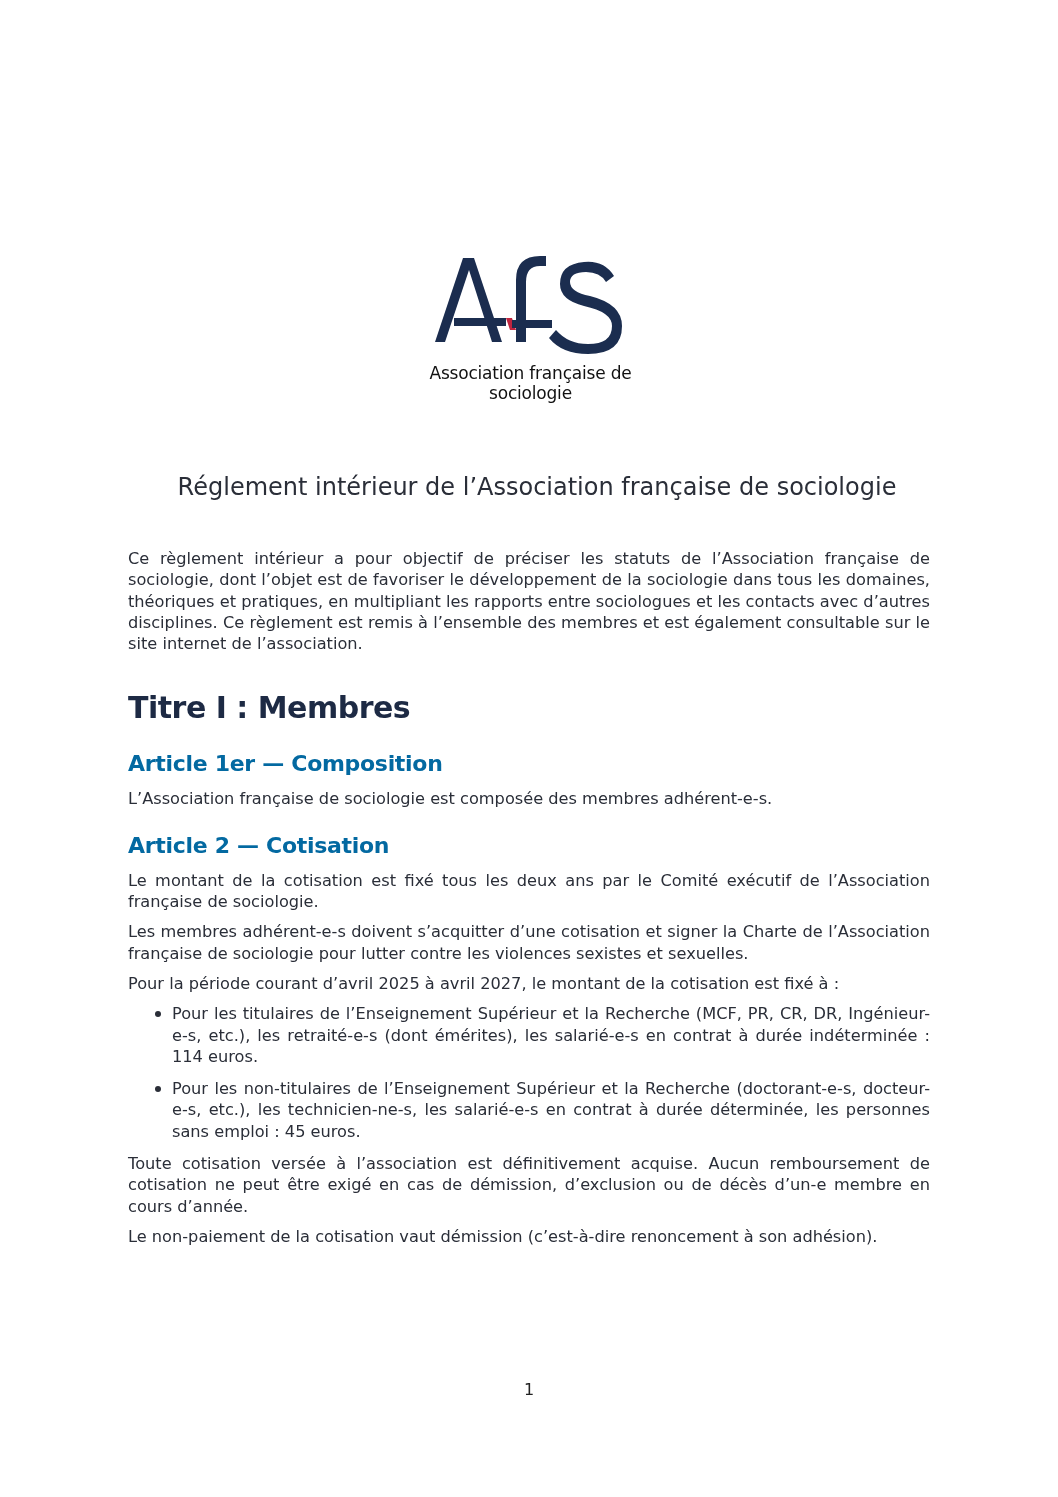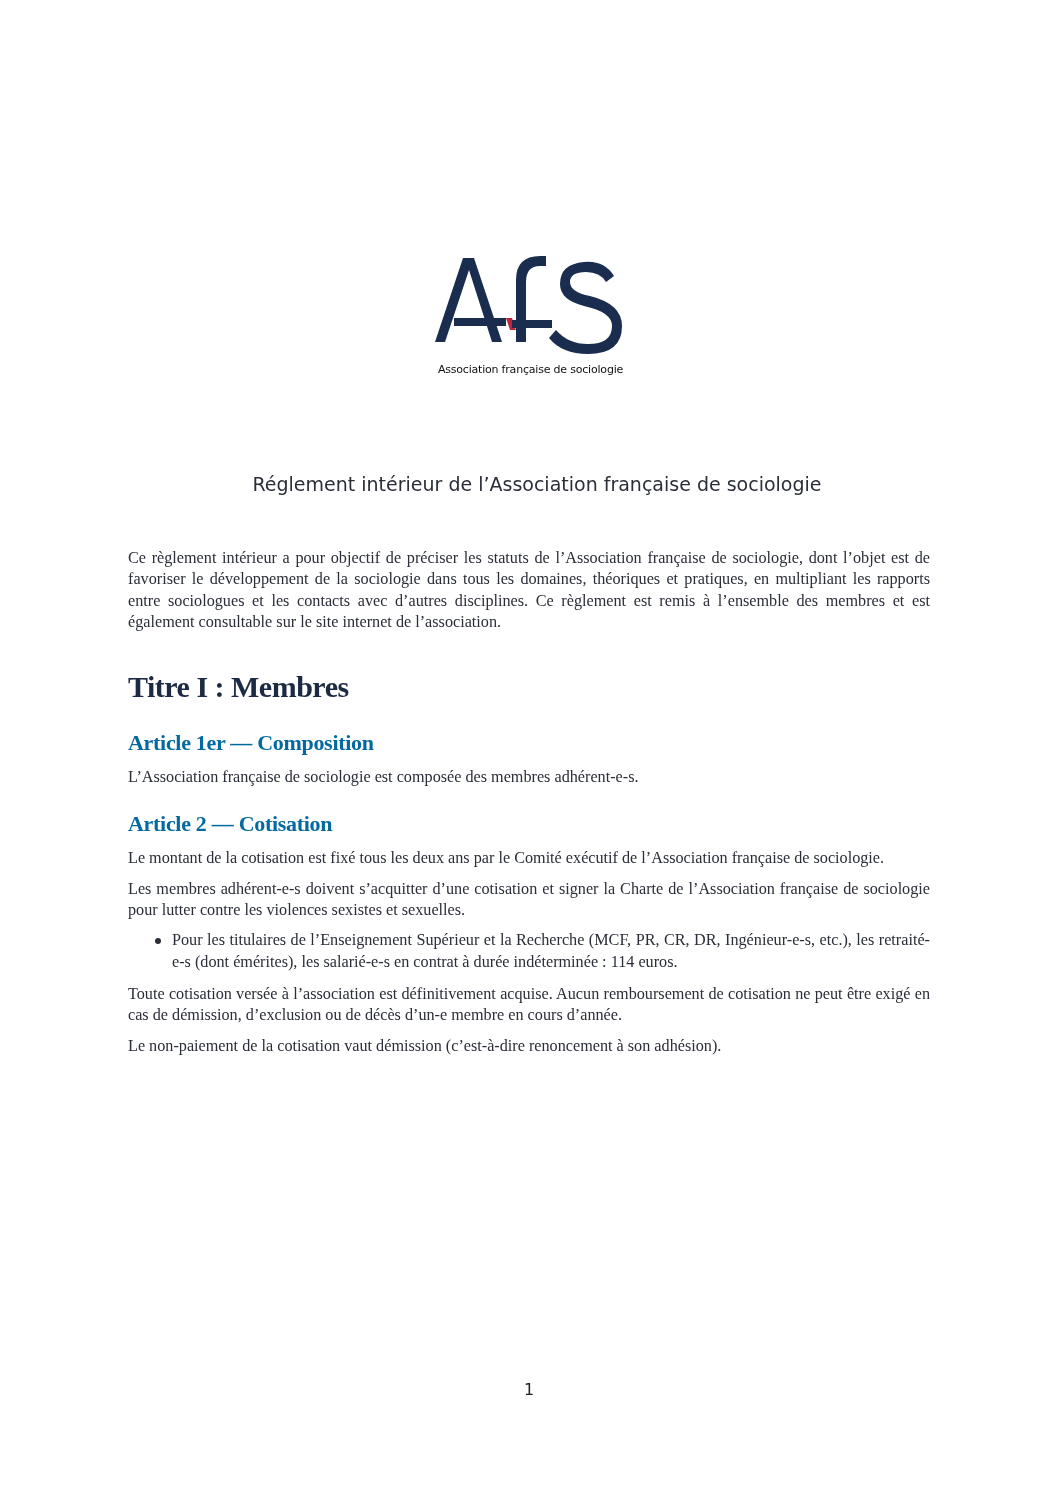--- a/index.html
+++ b/index.html
@@ -4,29 +4,29 @@
 <style>
   html, body { margin: 0; padding: 0; background: #ffffff; }
   body {
     width: 1058px; height: 1497px; position: relative; overflow: hidden;
     font-family: "DejaVu Sans", sans-serif; color: #1f2330;
   }
   .logo { position: absolute; left: 428px; top: 250px; width: 205px; height: 135px; }
   .logo svg { display: block; }
   .logo-caption {
     position: absolute; left: 0; right: 0; top: 113px; text-align: center;
-    font-size: 11px; color: #111; letter-spacing: -0.2px;
+    font-size: 17px; color: #111; letter-spacing: -0.2px;
   }
   .doc-title {
     position: absolute; left: 16px; right: 0; top: 473px; text-align: center;
-    font-size: 19px; color: #2a2e38; font-weight: normal; margin: 0;
+    font-size: 24px; color: #2a2e38; font-weight: normal; margin: 0;
   }
   .content {
     position: absolute; left: 128px; width: 802px; top: 548px;
-    font-size: 16.2px; line-height: 21.3px; color: #2a2e38; font-family: Liberation Serif, serif;
+    font-size: 16.2px; line-height: 21.3px; color: #2a2e38;
   }
   .content p { margin: 0 0 9px 0; text-align: justify; }
   .intro { margin-bottom: 0 !important; }
   h1.titre {
     font-size: 30px; font-weight: bold; color: #1d2a44; margin: 34px 0 24px 0;
     letter-spacing: -0.5px; line-height: 40px;
   }
   h2.article {
     font-size: 22px; font-weight: bold; color: #0369a1; margin: 0 0 12px 0;
     line-height: 24px; letter-spacing: -0.3px;
@@ -73,24 +73,29 @@
 
   <div class="article-block">
     <h2 class="article">Article 1er — Composition</h2>
     <p>L’Association française de sociologie est composée des membres adhérent-e-s.</p>
   </div>
 
   <div>
     <h2 class="article">Article 2 — Cotisation</h2>
     <p>Le montant de la cotisation est fixé tous les deux ans par le Comité exécutif de l’Association française de sociologie.</p>
     <p>Les membres adhérent-e-s doivent s’acquitter d’une cotisation et signer la Charte de l’Association française de sociologie pour lutter contre les violences sexistes et sexuelles.</p>
+    <p>Pour la période courant d’avril 2025 à avril 2027, le montant de la cotisation est fixé à :</p>
     <ul class="fees">
       <li>
         <span class="bullet"></span>
         <span>Pour les titulaires de l’Enseignement Supérieur et la Recherche (MCF, PR, CR, DR, Ingénieur-e-s, etc.), les retraité-e-s (dont émérites), les salarié-e-s en contrat à durée indéterminée : 114 euros.</span>
+      </li>
+      <li>
+        <span class="bullet"></span>
+        <span>Pour les non-titulaires de l’Enseignement Supérieur et la Recherche (doctorant-e-s, docteur-e-s, etc.), les technicien-ne-s, les salarié-e-s en contrat à durée déterminée, les personnes sans emploi : 45 euros.</span>
       </li>
     </ul>
     <p>Toute cotisation versée à l’association est définitivement acquise. Aucun remboursement de cotisation ne peut être exigé en cas de démission, d’exclusion ou de décès d’un-e membre en cours d’année.</p>
     <p>Le non-paiement de la cotisation vaut démission (c’est-à-dire renoncement à son adhésion).</p>
   </div>
 </div>
 
 <div class="page-number">1</div>
 
 </body></html>

